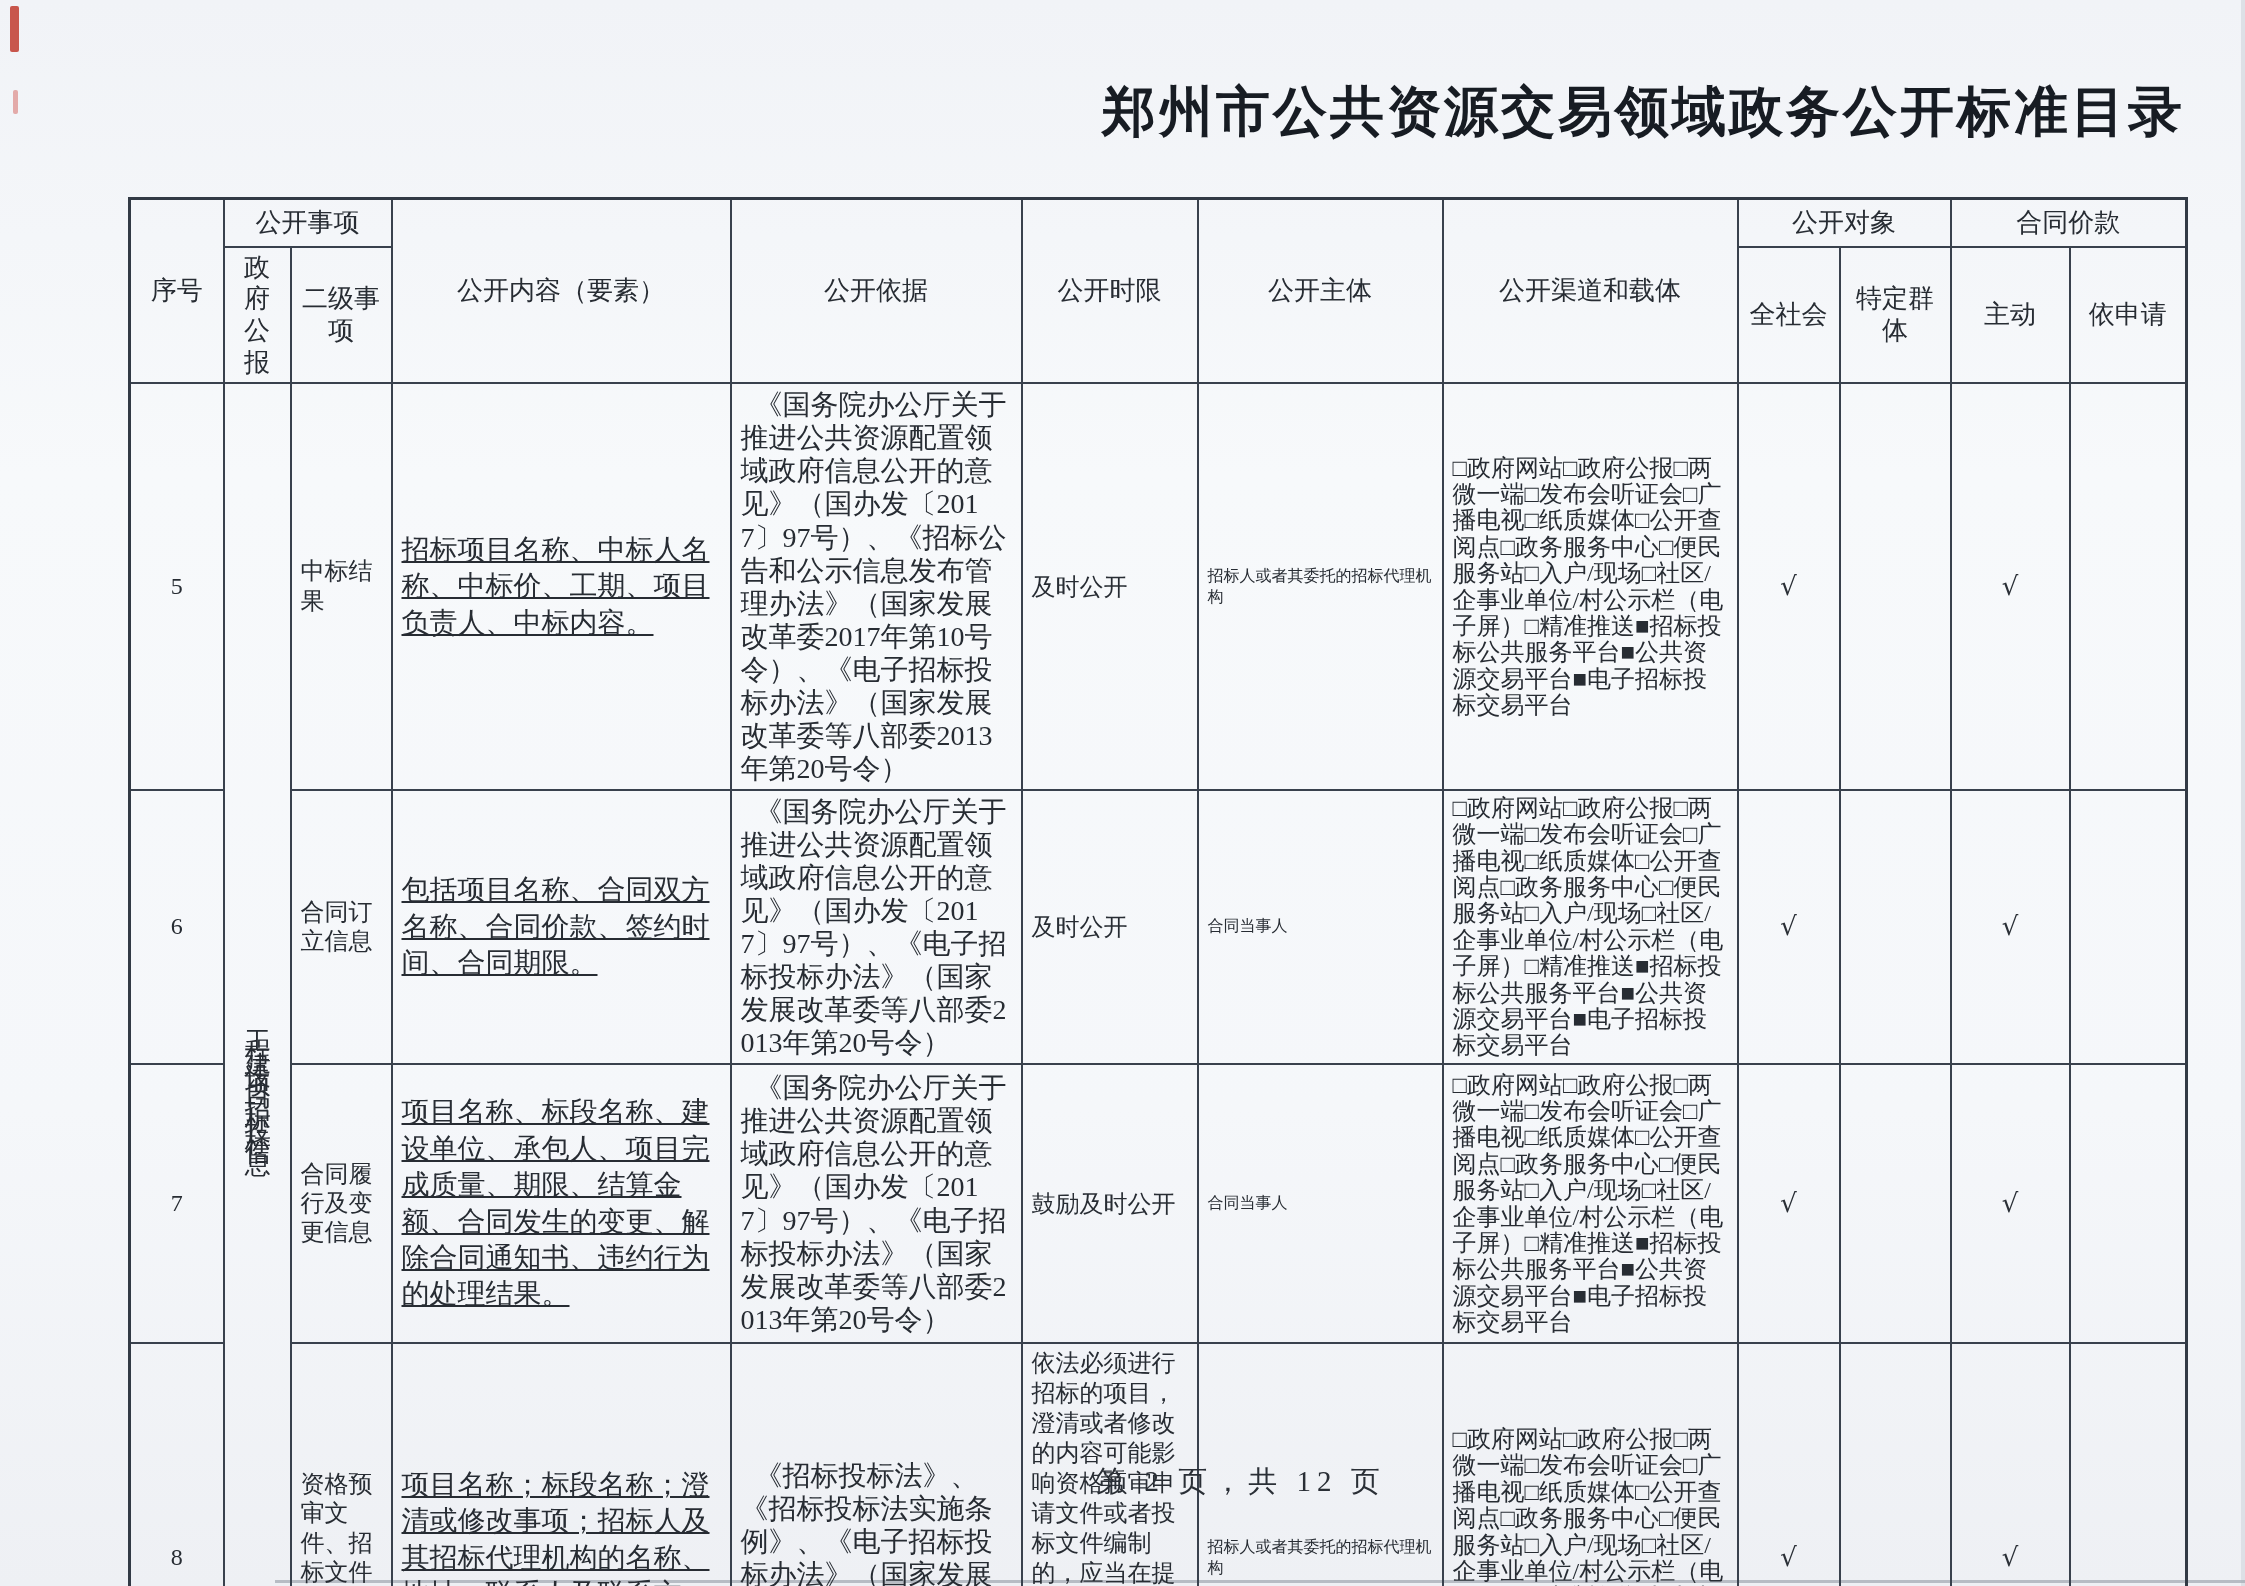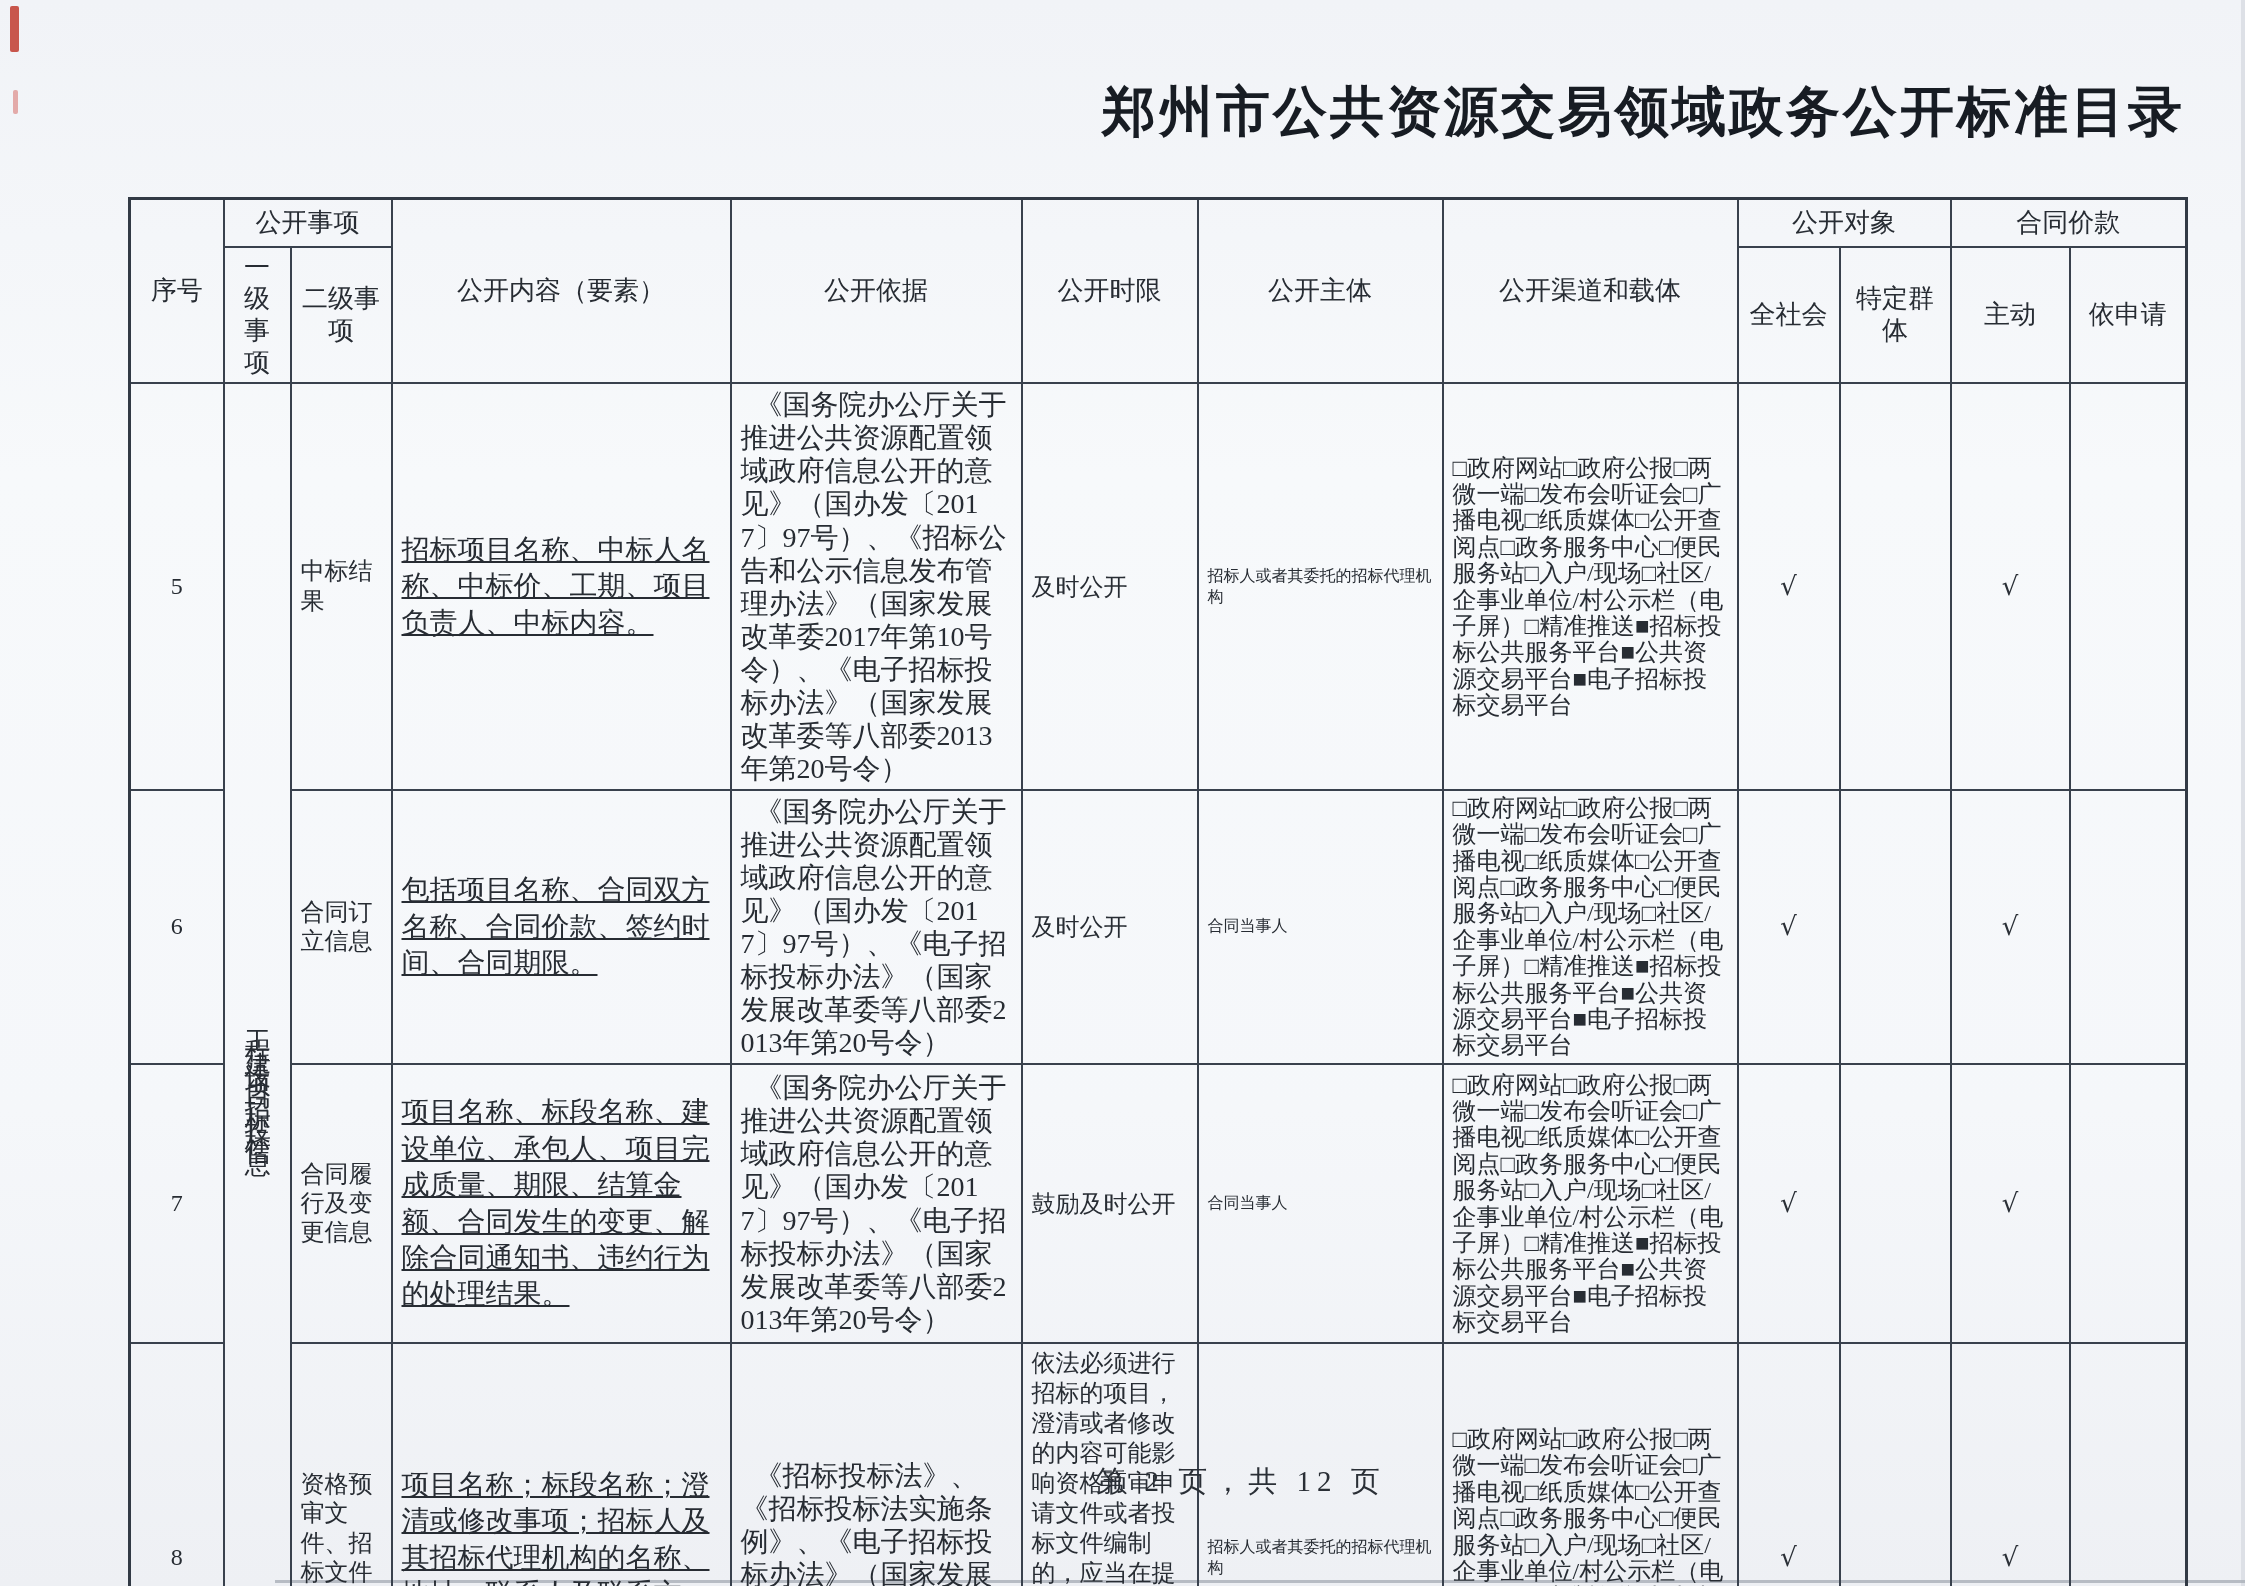--- a/index.html
+++ b/index.html
@@ -84,21 +84,21 @@
       <th colspan="2">公开事项</th>
       <th rowspan="2">公开内容（要素）</th>
       <th rowspan="2">公开依据</th>
       <th rowspan="2">公开时限</th>
       <th rowspan="2">公开主体</th>
       <th rowspan="2">公开渠道和载体</th>
       <th colspan="2">公开对象</th>
       <th colspan="2">合同价款</th>
     </tr>
     <tr style="height:85px">
-      <th>一级事项</th>
+      <th>政府公报</th>
       <th>二级事项</th>
       <th>全社会</th>
       <th>特定群体</th>
       <th>主动</th>
       <th>依申请</th>
     </tr>
   </thead>
   <tbody>
     <tr style="height:258px">
       <td class="c-center">5</td>

